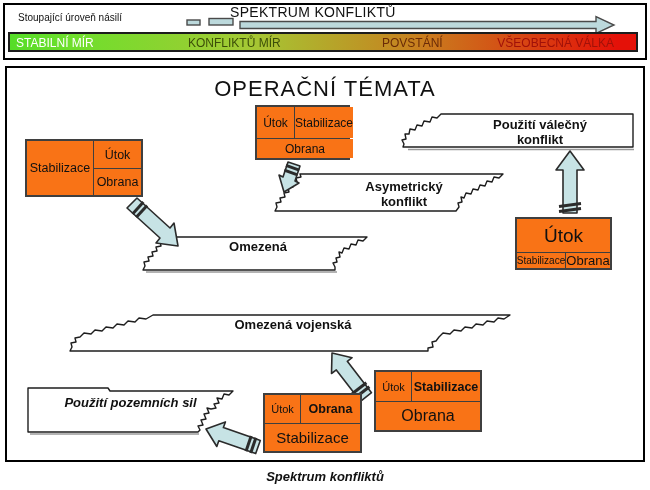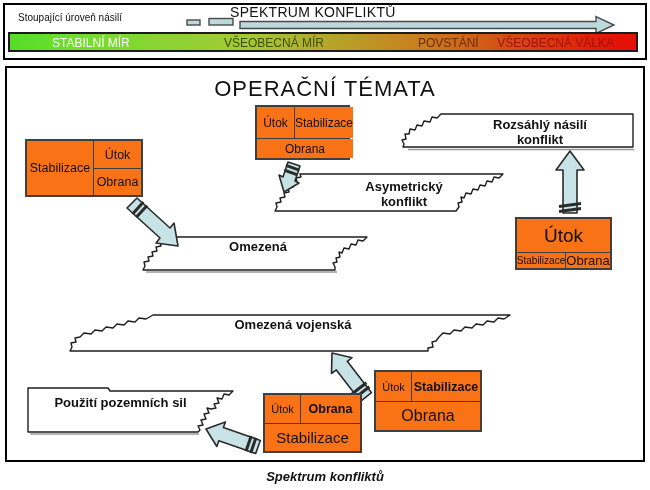--- a/index.html
+++ b/index.html
@@ -5,21 +5,21 @@
   html,body{margin:0;padding:0;background:#ffffff;}
   body{width:650px;height:490px;position:relative;font-family:"Liberation Sans",sans-serif;color:#111;}
   .abs{position:absolute;}
 
   
   .top-frame{left:3px;top:3px;width:640px;height:53px;border:2px solid #000;background:#fff;z-index:0;}
   .rising-label{left:18px;top:12px;font-size:10px;white-space:nowrap;z-index:2;}
   .spectrum-title{left:230px;top:4px;width:160px;text-align:center;font-size:14px;letter-spacing:.3px;white-space:nowrap;z-index:2;}
   .grad-bar{left:8px;top:32px;width:630px;height:20px;border:2px solid #1c1c1c;box-sizing:border-box;
     background:linear-gradient(90deg,#55dd28 0%,#6fdf2c 10%,#a4c934 38%,#c97d1e 66%,#e41108 97%);z-index:1;}
-  .band-label{position:absolute;top:2px;font-size:12px;white-space:nowrap;margin-left:36px;}
+  .band-label{position:absolute;top:2px;font-size:12px;white-space:nowrap;}
   .band-0{left:6px;color:#ffffff;}
   .band-1{left:178px;color:#3c4e08;}
   .band-2{left:372px;color:#6a2b07;}
   .band-3{right:22px;color:#a11109;}
 
   
   .main-frame{left:5px;top:66px;width:636px;height:392px;border:2px solid #000;background:#fff;z-index:0;}
   .main-title{left:150px;top:76px;width:350px;text-align:center;font-size:22px;letter-spacing:1px;z-index:2;}
 
   svg.overlay{position:absolute;left:0;top:0;width:650px;height:490px;z-index:1;pointer-events:none;}
@@ -97,42 +97,42 @@
     <line x1="366.4" y1="382.8" x2="352.2" y2="393.8"></line>
     <line x1="255.9" y1="437.8" x2="250.7" y2="453.0"></line>
     <line x1="251.2" y1="436.1" x2="246.0" y2="451.3"></line>
   </g>
 </svg>
 
 <div class="abs rising-label">Stoupající úroveň násilí</div>
 <div class="abs spectrum-title">SPEKTRUM KONFLIKTŮ</div>
 <div class="abs grad-bar">
   <span class="band-label band-0">STABILNÍ MÍR</span>
-  <span class="band-label band-1">VŠEOBECNÁ MÍR</span>
+  <span class="band-label band-1">KONFLIKTŮ MÍR</span>
   <span class="band-label band-2">POVSTÁNÍ</span>
   <span class="band-label band-3">VŠEOBECNÁ VÁLKA</span>
 </div>
 
 <div class="abs main-title">OPERAČNÍ TÉMATA</div>
 
 <div class="abs banner-text" style="left:445px;top:117px;width:190px;">
-  <div>Rozsáhlý násilí</div>
+  <div>Použití válečný</div>
   <div>konflikt</div>
 </div>
 <div class="abs banner-text" style="left:314px;top:179px;width:180px;">
   <div>Asymetrický</div>
   <div>konflikt</div>
 </div>
 <div class="abs banner-text" style="left:168px;top:239px;width:180px;">
   <div>Omezená</div>
 </div>
 <div class="abs banner-text" style="left:193px;top:317px;width:200px;">
   <div>Omezená vojenská</div>
 </div>
-<div class="abs banner-text" style="left:28px;top:395px;width:185px;">
+<div class="abs banner-text" style="left:38px;top:395px;width:185px;font-style:italic;">
   <div>Použití pozemních sil</div>
 </div>
 
 <div class="abs tbox box-upper-left">
   <div class="cell span-rows">Stabilizace</div>
   <div class="cell">Útok</div>
   <div class="cell">Obrana</div>
 </div>
 
 <div class="abs tbox box-upper-mid">

